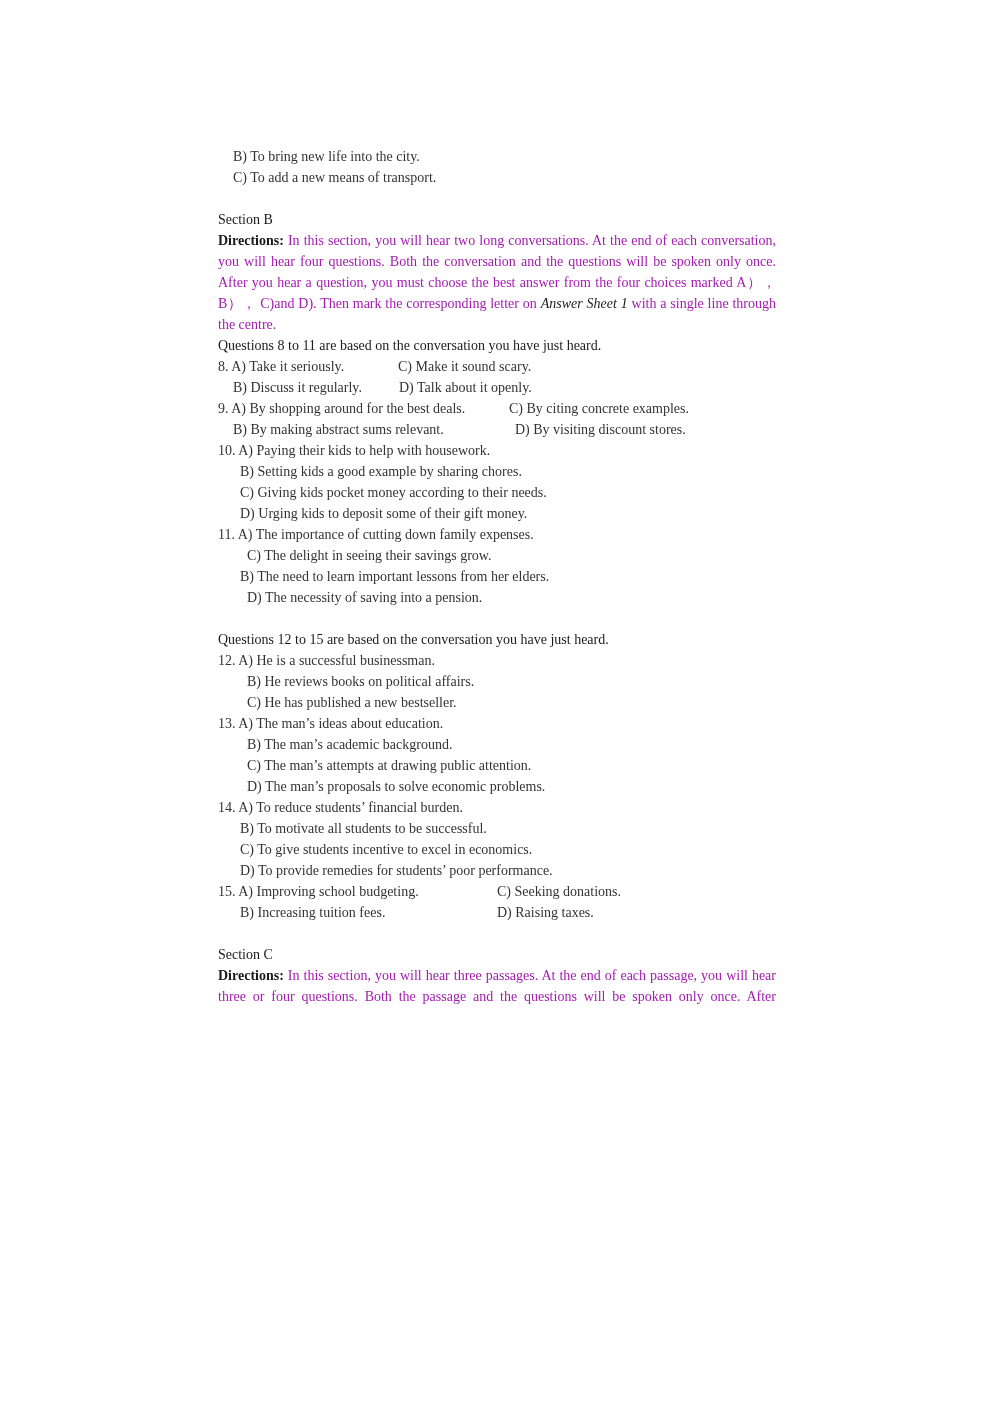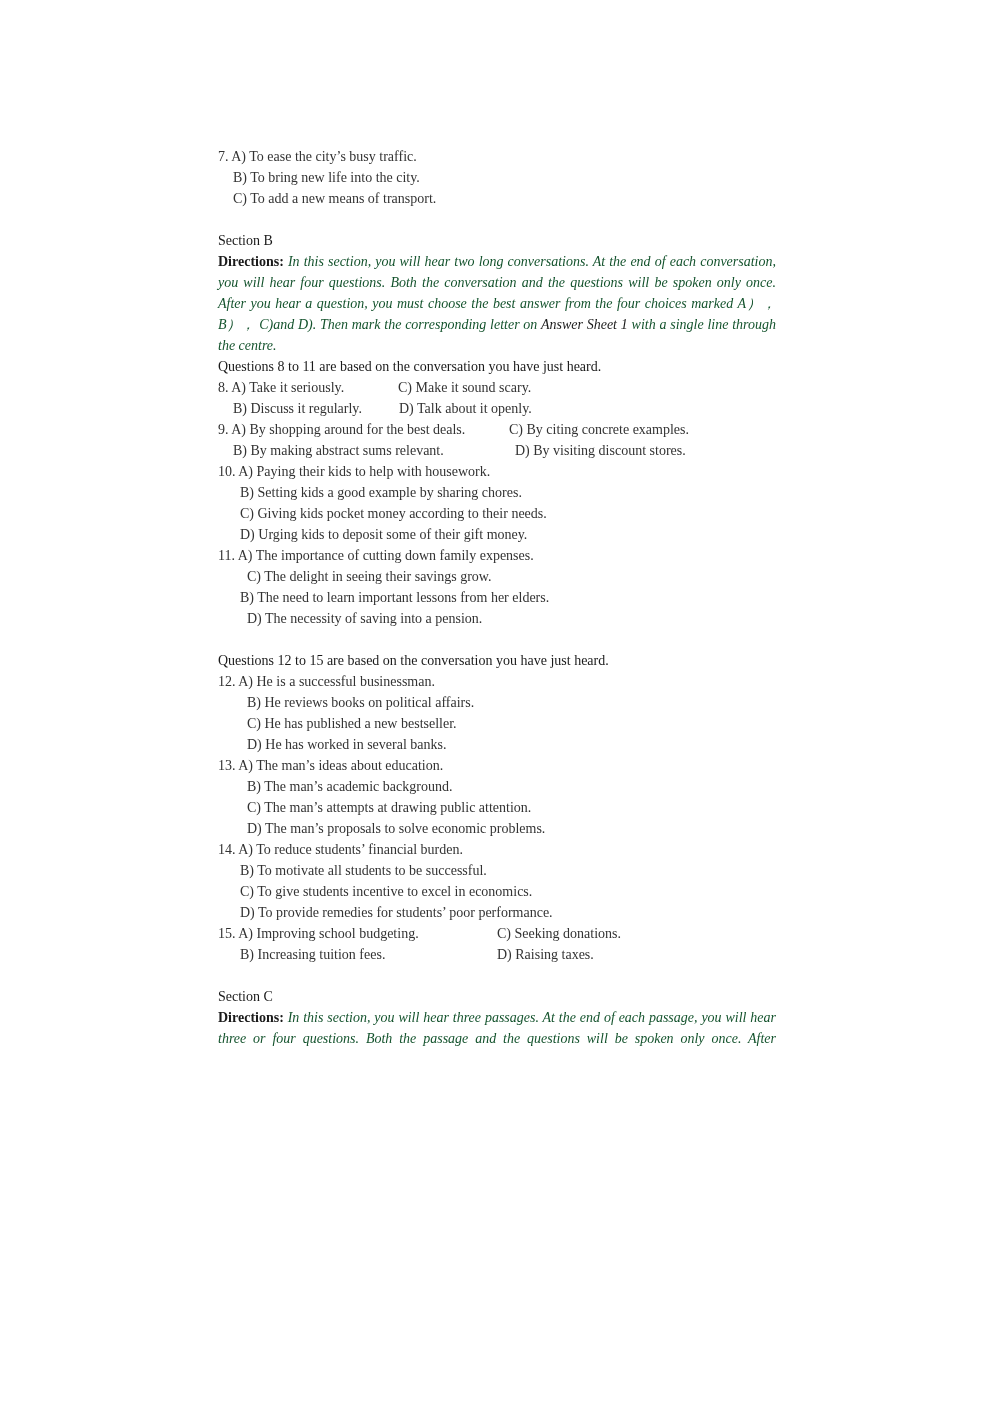--- a/index.html
+++ b/index.html
@@ -10,30 +10,29 @@
     font-size: 14px; color: #333333; line-height: 21px;
   }
   .line { height: 21px; white-space: nowrap; position: relative; }
   .gap { height: 21px; }
   .ind1 { padding-left: 15px; }
   .ind2 { padding-left: 22px; }
   .ind3 { padding-left: 29px; }
   .bold { font-weight: normal; color: #1a1a1a; }
   .para { text-align: justify; text-align-last: left; white-space: normal; }
   .para .lbl { font-weight: bold; font-style: normal; color: #1a1a1a; }
-  .para .it { font-style: italic; color: #14532d; }
+  .para .it { color: #a21caf; }
   .para .bi { font-weight: normal; font-style: italic; color: #1a1a1a; }
   .col2 { position: absolute; top: 0; }
 </style>
 </head>
 <body>
 
 <div class="page">
 
-  <div class="line">7. A) To ease the city’s busy traffic.</div>
   <div class="line ind1">B) To bring new life into the city.</div>
   <div class="line ind1">C) To add a new means of transport.</div>
   <div class="gap"></div>
 
   <div class="line bold">Section B</div>
   <div class="para">
     <span class="lbl">Directions:</span><span class="it"> In this section, you will hear two long conversations. At the end of each conversation, you will hear four questions. Both the conversation and the questions will be spoken only once. After you hear a question, you must choose the best answer from the four choices marked A）， B）， C)and D). Then mark the corresponding letter on </span><span class="bi">Answer Sheet 1</span><span class="it"> with a single line through the centre.</span>
   </div>
   <div class="line bold">Questions 8 to 11 are based on the conversation you have just heard.</div>
 
@@ -64,21 +63,20 @@
   <div class="line ind3">C) The delight in seeing their savings grow.</div>
   <div class="line ind2">B) The need to learn important lessons from her elders.</div>
   <div class="line ind3">D) The necessity of saving into a pension.</div>
   <div class="gap"></div>
 
   <div class="line bold">Questions 12 to 15 are based on the conversation you have just heard.</div>
 
   <div class="line">12. A) He is a successful businessman.</div>
   <div class="line ind3">B) He reviews books on political affairs.</div>
   <div class="line ind3">C) He has published a new bestseller.</div>
-  <div class="line ind3">D) He has worked in several banks.</div>
 
   <div class="line">13. A) The man’s ideas about education.</div>
   <div class="line ind3">B) The man’s academic background.</div>
   <div class="line ind3">C) The man’s attempts at drawing public attention.</div>
   <div class="line ind3">D) The man’s proposals to solve economic problems.</div>
 
   <div class="line">14. A) To reduce students’ financial burden.</div>
   <div class="line ind2">B) To motivate all students to be successful.</div>
   <div class="line ind2">C) To give students incentive to excel in economics.</div>
   <div class="line ind2">D) To provide remedies for students’ poor performance.</div>

